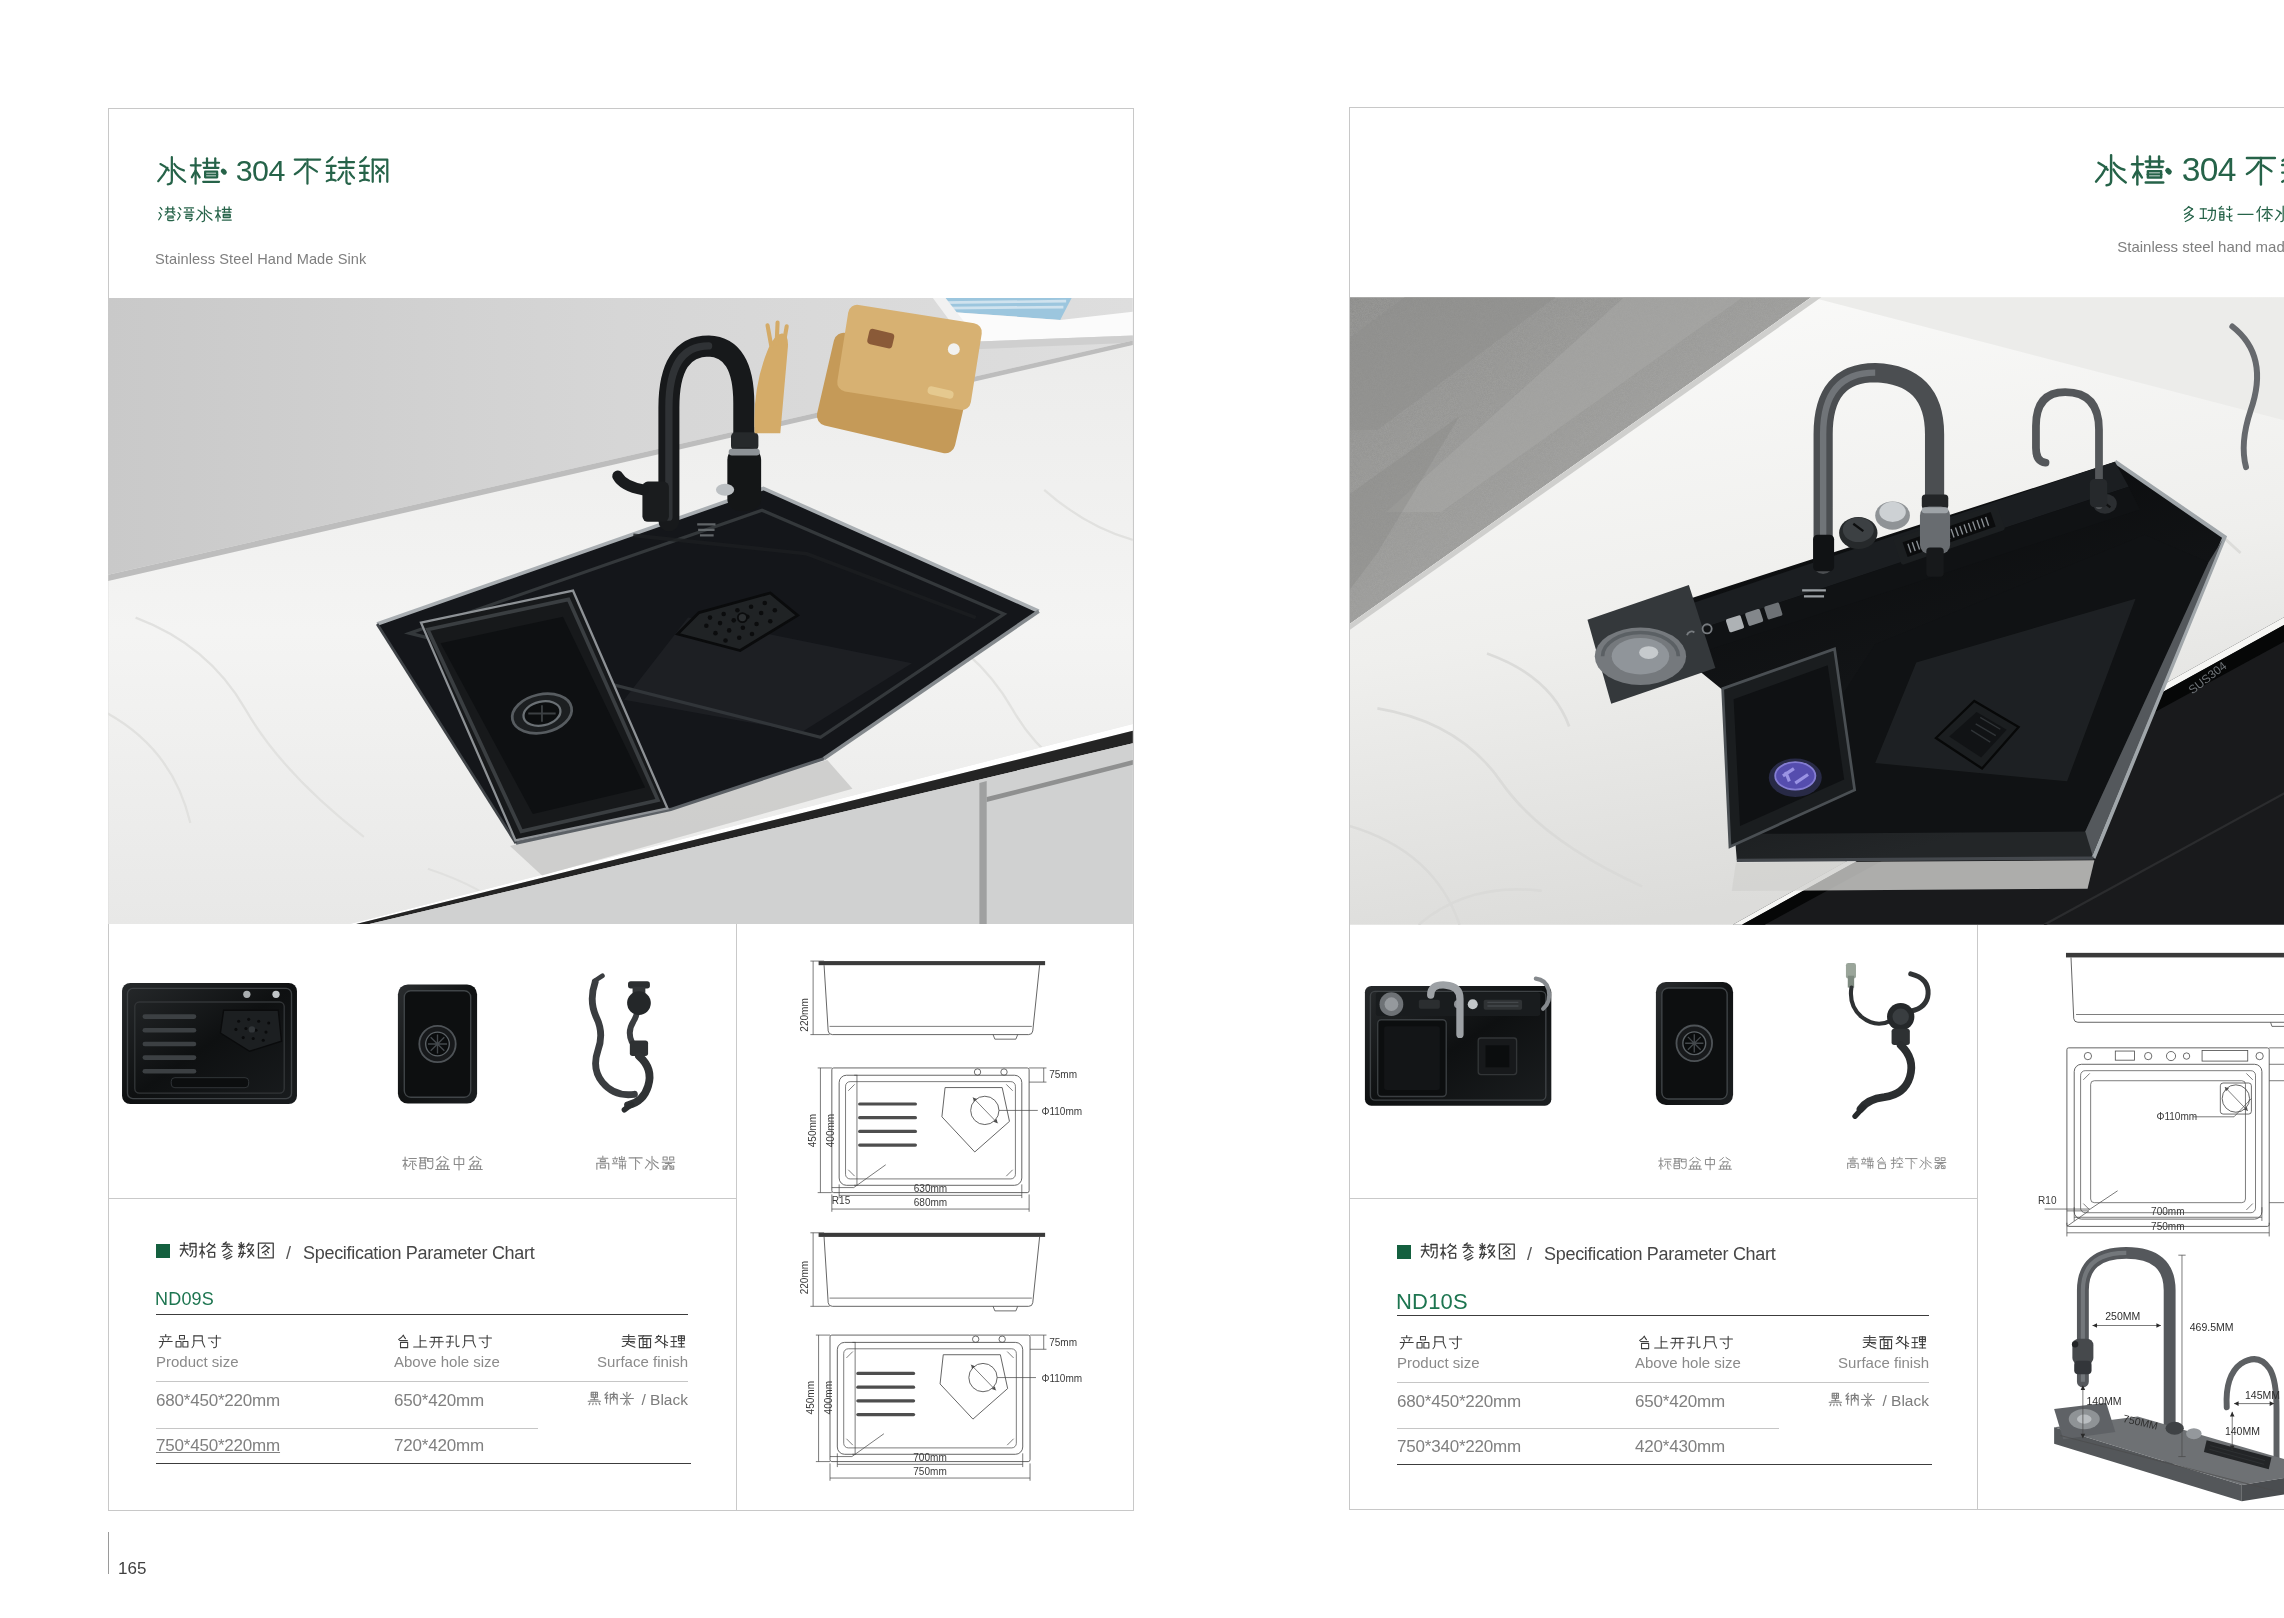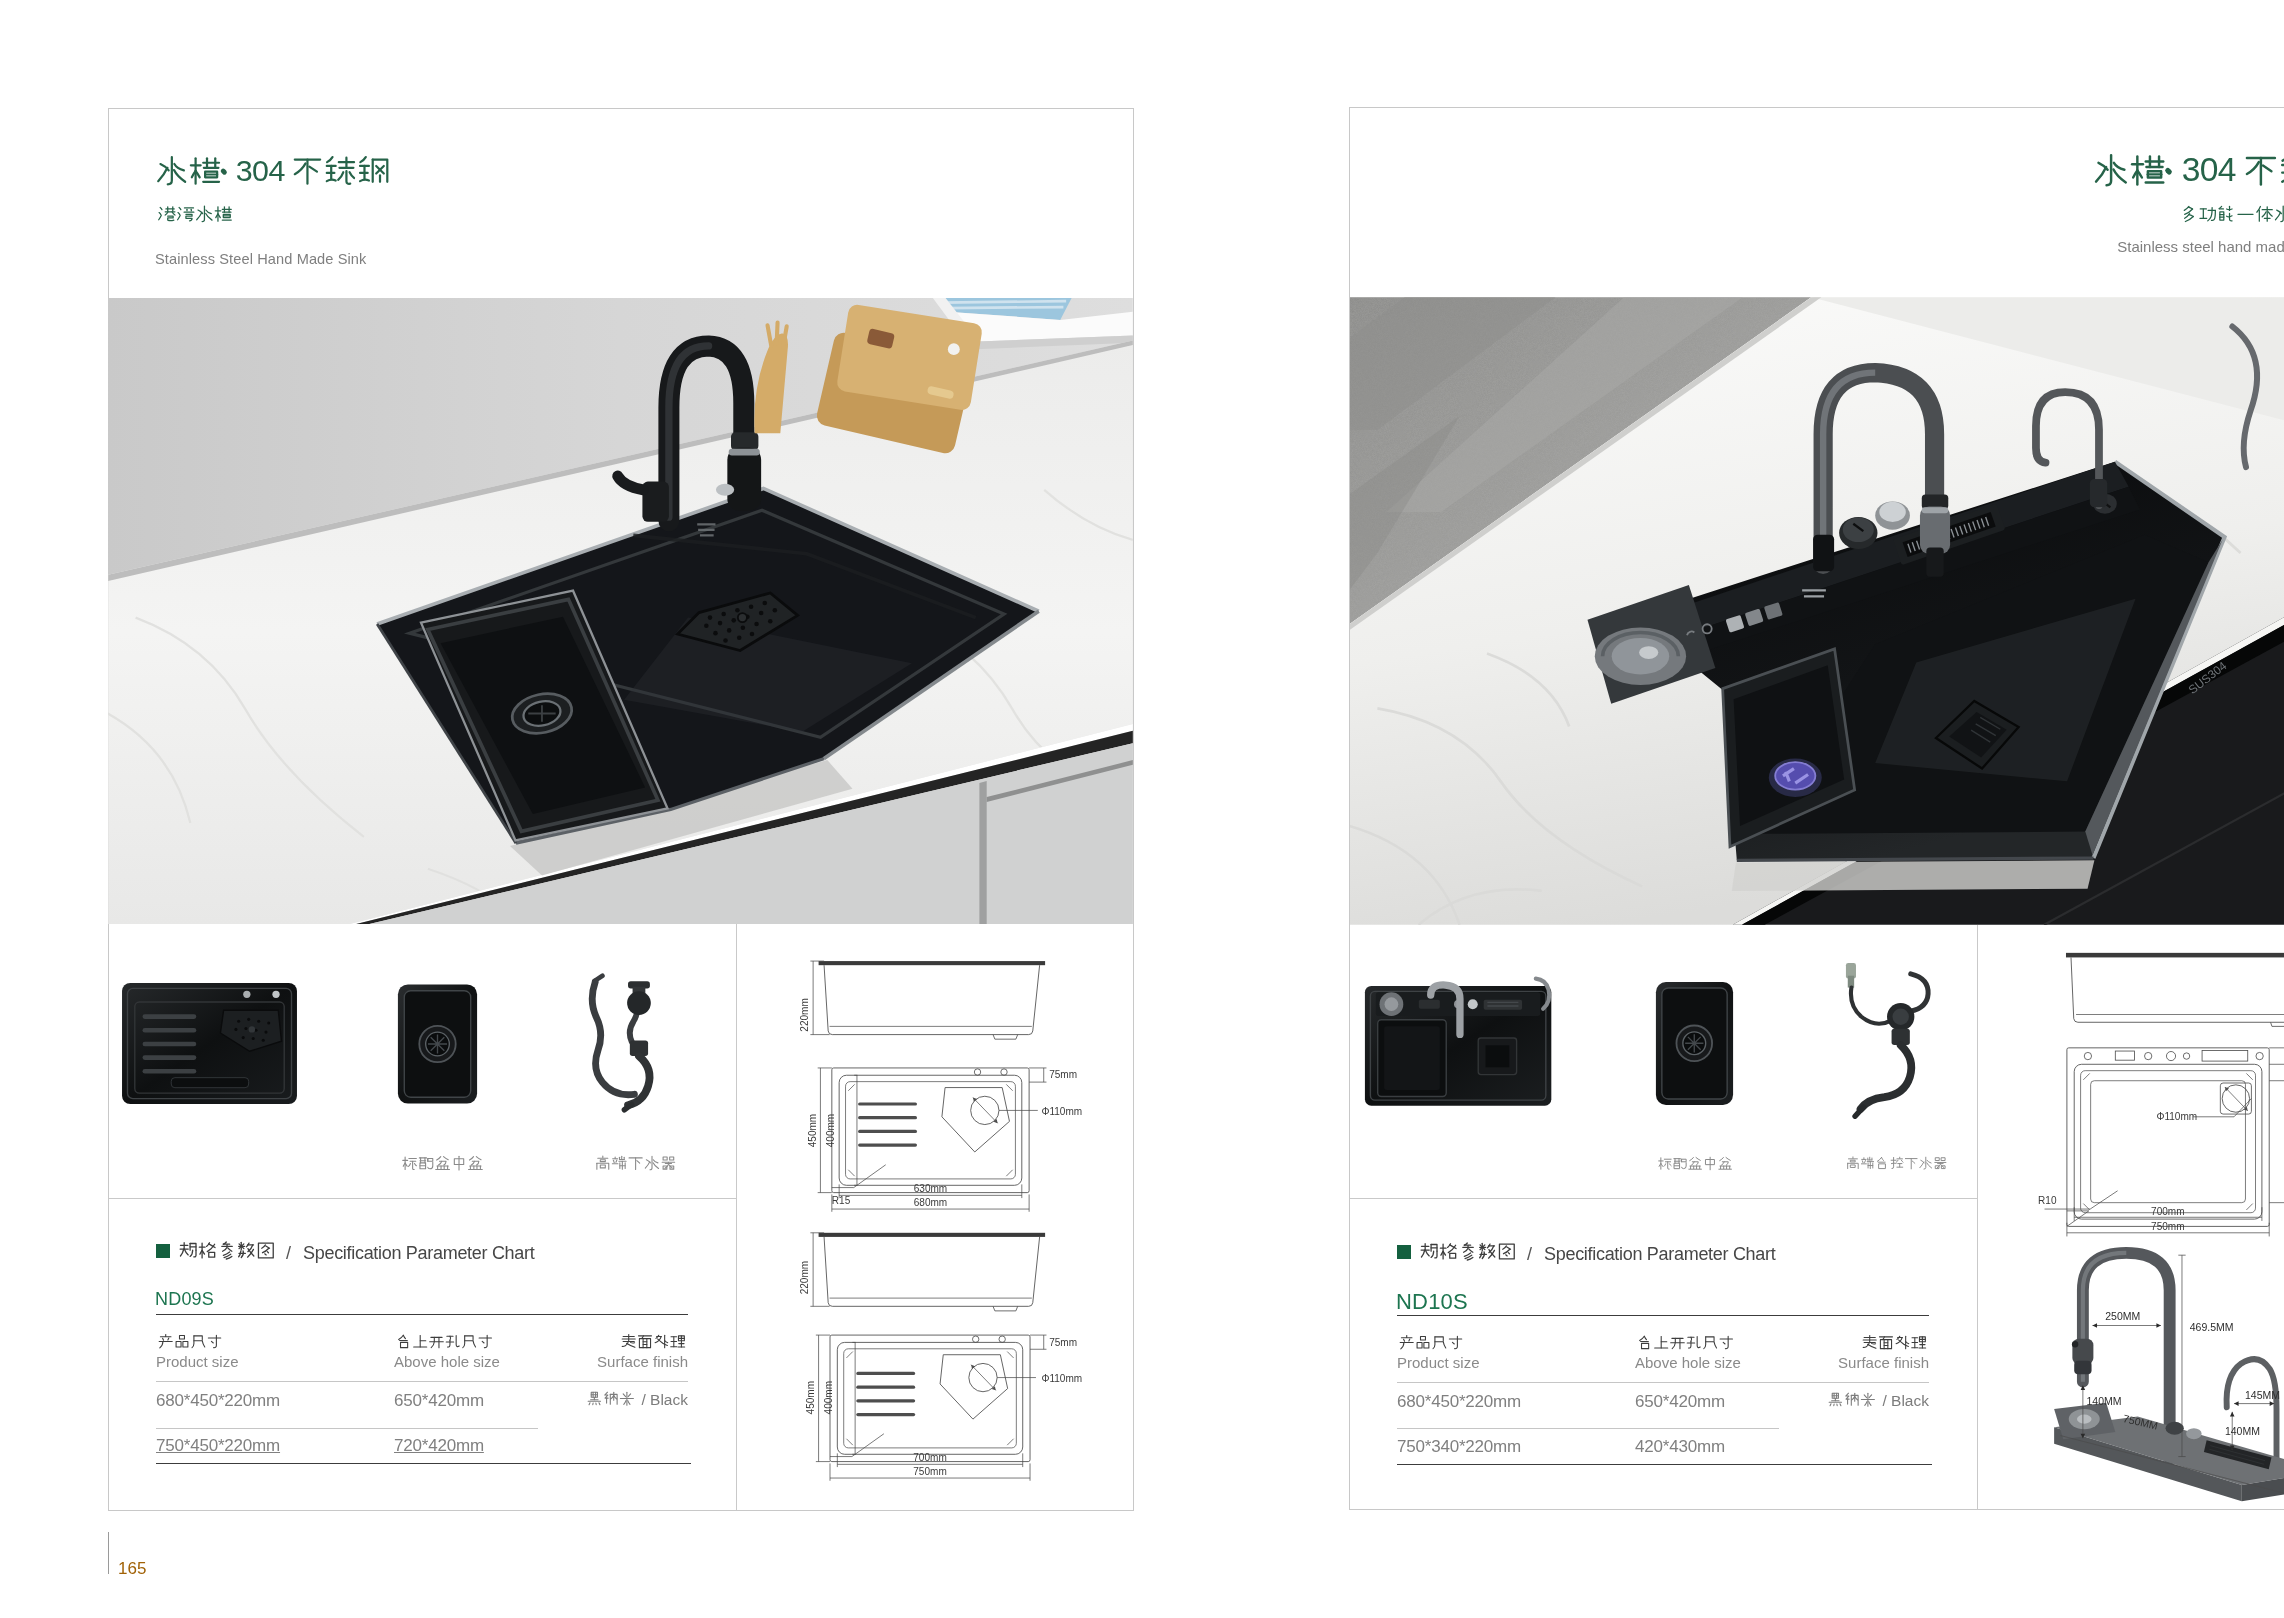--- a/index.html
+++ b/index.html
@@ -777,24 +777,24 @@
 <div class="abs" style="left:460px;top:1353px;width:228px;text-align:right;font-size:15px;color:#8a8a8a;">Surface finish</div>
 
 <div class="abs" style="left:156px;top:1391px;font-size:17px;color:#808080;letter-spacing:-0.2px;">680*450*220mm</div>
 <div class="abs" style="left:394px;top:1391px;font-size:17px;color:#808080;letter-spacing:-0.2px;">650*420mm</div>
 <div class="abs" style="left:460px;top:1391px;width:228px;text-align:right;color:#7c7c7c;"><svg class="cjk" width="52" height="15.5" viewBox="0 0 315 100" style="stroke-width:8.5;vertical-align:-1.8px;">
         <use href="#k-hei"></use>
         <use href="#k-na" x="105"></use>
         <use href="#k-mi" x="210"></use>
       </svg><span style="font-size:15.5px;"> / Black</span></div>
 <div class="abs" style="left:156px;top:1436px;font-size:17px;color:#808080;letter-spacing:-0.2px;text-decoration:underline;">750*450*220mm</div>
-<div class="abs" style="left:394px;top:1436px;font-size:17px;color:#808080;letter-spacing:-0.2px;text-decoration:underline;">720*420mm</div>
+<div class="abs" style="left:394px;top:1436px;font-size:17px;color:#808080;letter-spacing:-0.2px;">720*420mm</div>
 
 <div class="abs" style="left:108px;top:1532px;width:0.9px;height:42px;background:#9a9a9a;"></div>
-<div class="abs" style="left:118px;top:1559px;font-size:17px;color:#a16207;">165</div>
+<div class="abs" style="left:118px;top:1559px;font-size:17px;color:#404040;">165</div>
 
 <div class="pagebox" style="left:1349px;top:107px;width:1023px;height:1401px;"></div>
 
 <div class="abs green" style="left:2083px;top:153px;">
 <svg class="cjk" width="283" height="35" viewBox="0 0 748 100">
         <use href="#k-shui"></use>
         <use href="#k-cao" x="105"></use>
         <use href="#k-dot" x="196"></use>
         <text x="252" y="80" font-size="96" letter-spacing="-2">304</text>
         <use href="#k-bu" x="428"></use>

